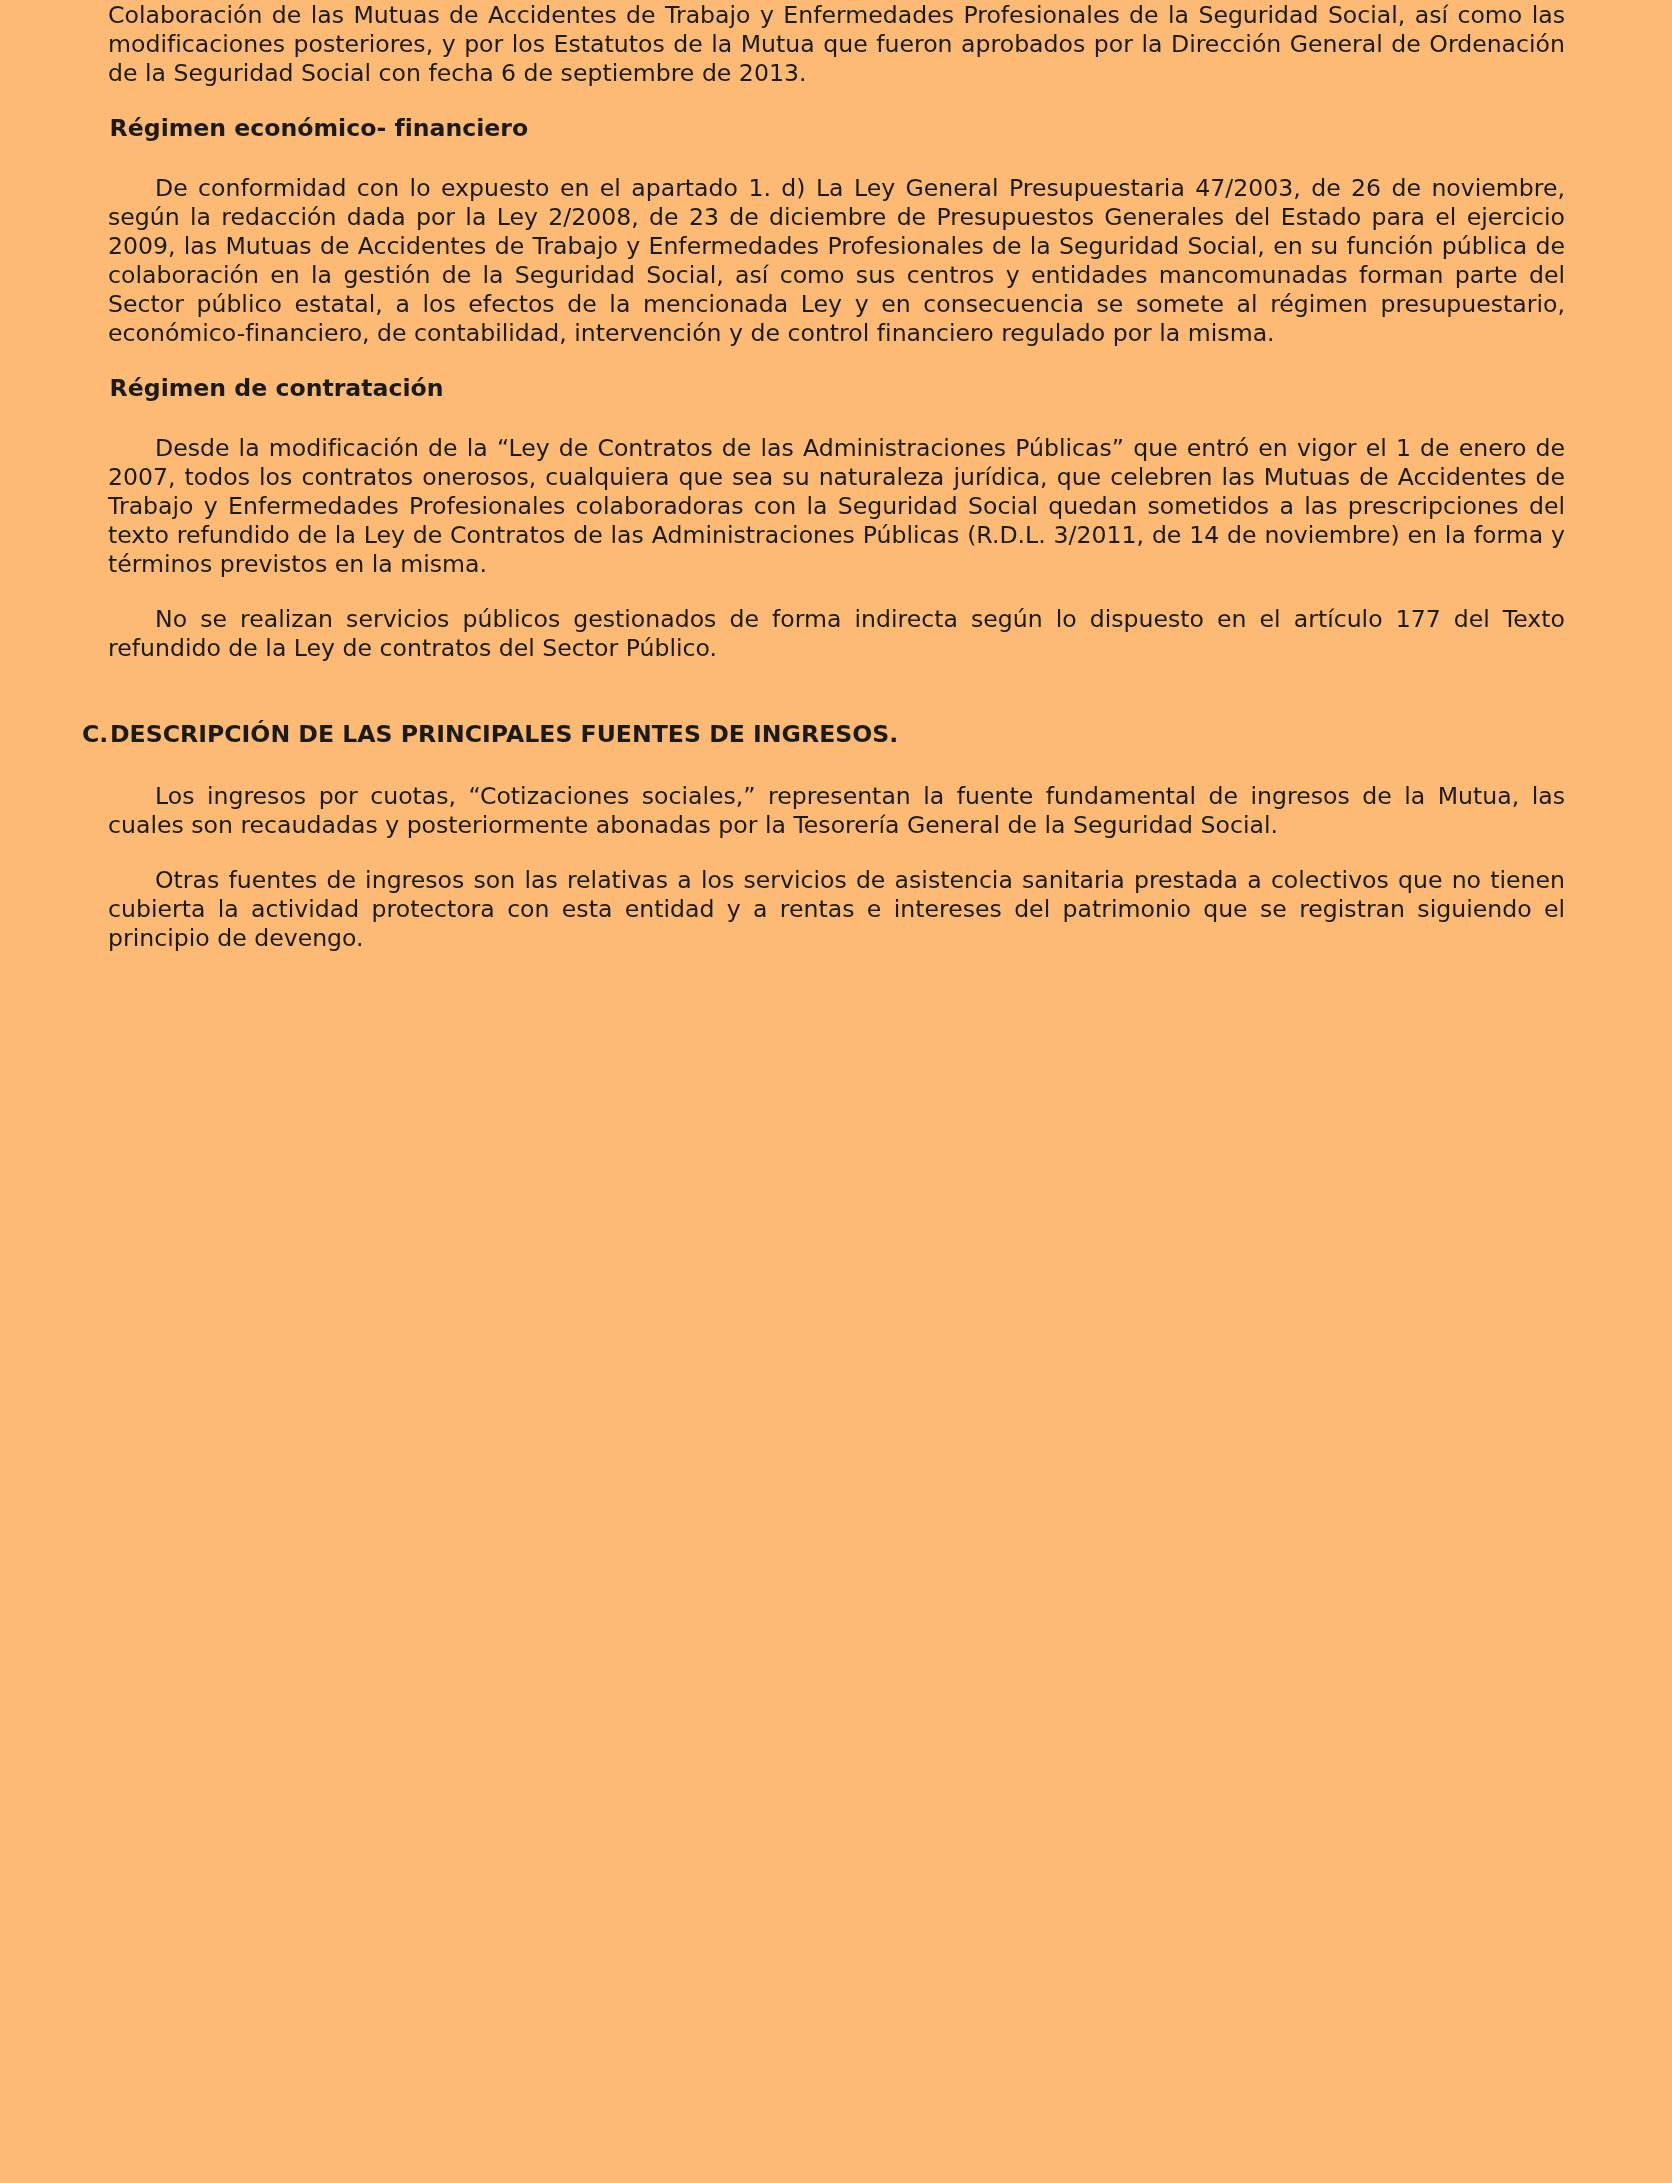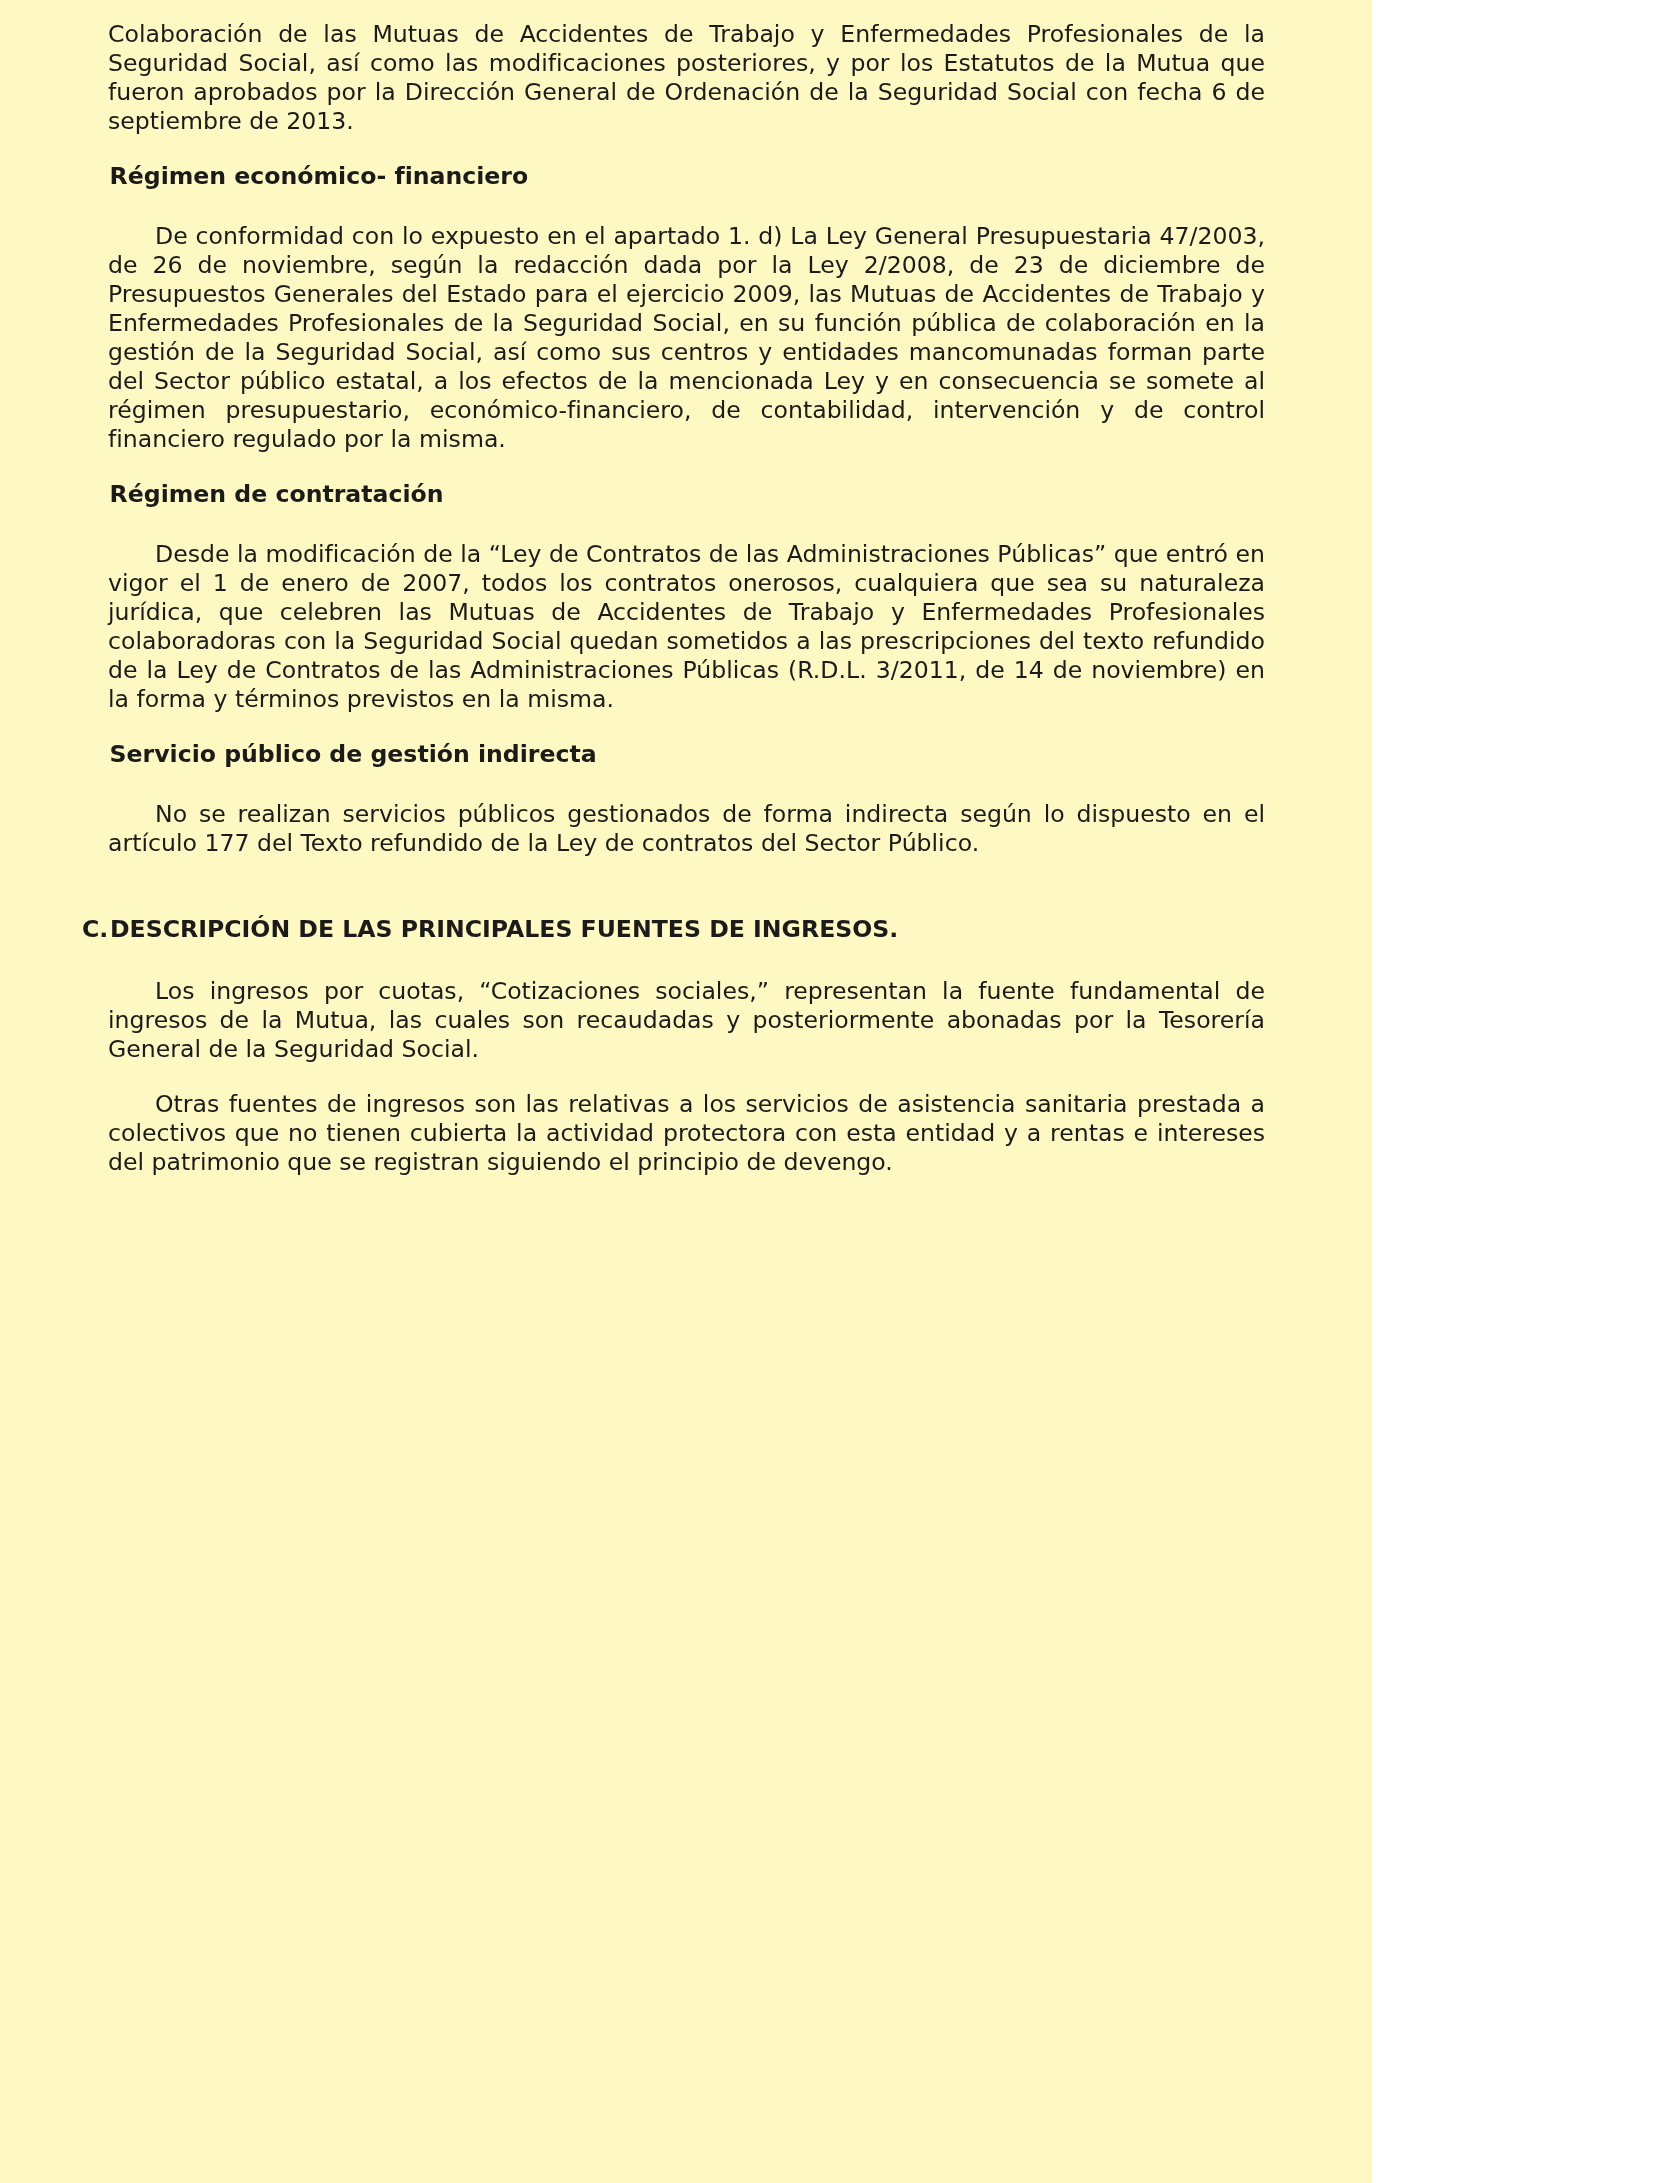--- a/index.html
+++ b/index.html
@@ -6,24 +6,24 @@
   * { box-sizing: border-box; }
   html, body { margin: 0; padding: 0; }
   body {
     width: 1672px;
     min-height: 2183px;
     background: #ffffff;
     color: #1b1b1b;
     font-family: "DejaVu Sans", sans-serif;
   }
   .page {
-    width: 1372px;
+    width: 1672px;
     min-height: 2183px;
-    padding: 20px 107px 63px 108px;
-    background: #fef9c3;
+    padding: 1px 107px 63px 108px;
+    background: #fdba74;
   }
   .para {
     font-size: 23.6px;
     line-height: 29px;
     text-align: justify;
     margin: 0 0 26px 0;
   }
   .para.indent {
     text-indent: 47px;
     margin-top: 8px;
@@ -59,21 +59,20 @@
   <p class="para">Colaboración de las Mutuas de Accidentes de Trabajo y Enfermedades Profesionales de la Seguridad Social, así como las modificaciones posteriores, y por los Estatutos de la Mutua que fueron aprobados por la Dirección General de Ordenación de la Seguridad Social con fecha 6 de septiembre de 2013.</p>
 
   <h2 class="subheading">Régimen económico- financiero</h2>
 
   <p class="para indent">De conformidad con lo expuesto en el apartado 1. d) La Ley General Presupuestaria 47/2003, de 26 de noviembre, según la redacción dada por la Ley 2/2008, de 23 de diciembre de Presupuestos Generales del Estado para el ejercicio 2009, las Mutuas de Accidentes de Trabajo y Enfermedades Profesionales de la Seguridad Social, en su función pública de colaboración en la gestión de la Seguridad Social, así como  sus centros y entidades mancomunadas forman parte del Sector público estatal, a los efectos de la mencionada Ley y en consecuencia se somete al régimen presupuestario, económico-financiero, de contabilidad, intervención y de control financiero regulado por la misma.</p>
 
   <h2 class="subheading">Régimen de contratación</h2>
 
   <p class="para indent">Desde la modificación de la “Ley de Contratos de las Administraciones Públicas” que entró en vigor el 1 de enero de 2007, todos los contratos onerosos, cualquiera que sea su naturaleza jurídica, que celebren las Mutuas de Accidentes de Trabajo y Enfermedades Profesionales colaboradoras con la Seguridad Social quedan sometidos a las prescripciones del texto refundido de la Ley de Contratos de las Administraciones Públicas (R.D.L. 3/2011, de 14 de noviembre) en la forma y términos previstos en la misma.</p>
 
-  <h2 class="subheading">Servicio público de gestión indirecta</h2>
 
   <p class="para indent">No se realizan servicios públicos gestionados de forma indirecta según lo dispuesto en el artículo 177 del Texto refundido de la Ley de contratos del Sector Público.</p>
 
   <div class="main-heading">
     <span class="marker">C.</span>
     <span class="main-title">DESCRIPCIÓN DE LAS PRINCIPALES FUENTES DE INGRESOS.</span>
   </div>
 
 
   <p class="para indent">Los ingresos por cuotas, “Cotizaciones sociales,” representan la fuente fundamental de ingresos de la Mutua, las cuales son recaudadas y posteriormente abonadas por la Tesorería General de la Seguridad Social.</p>

